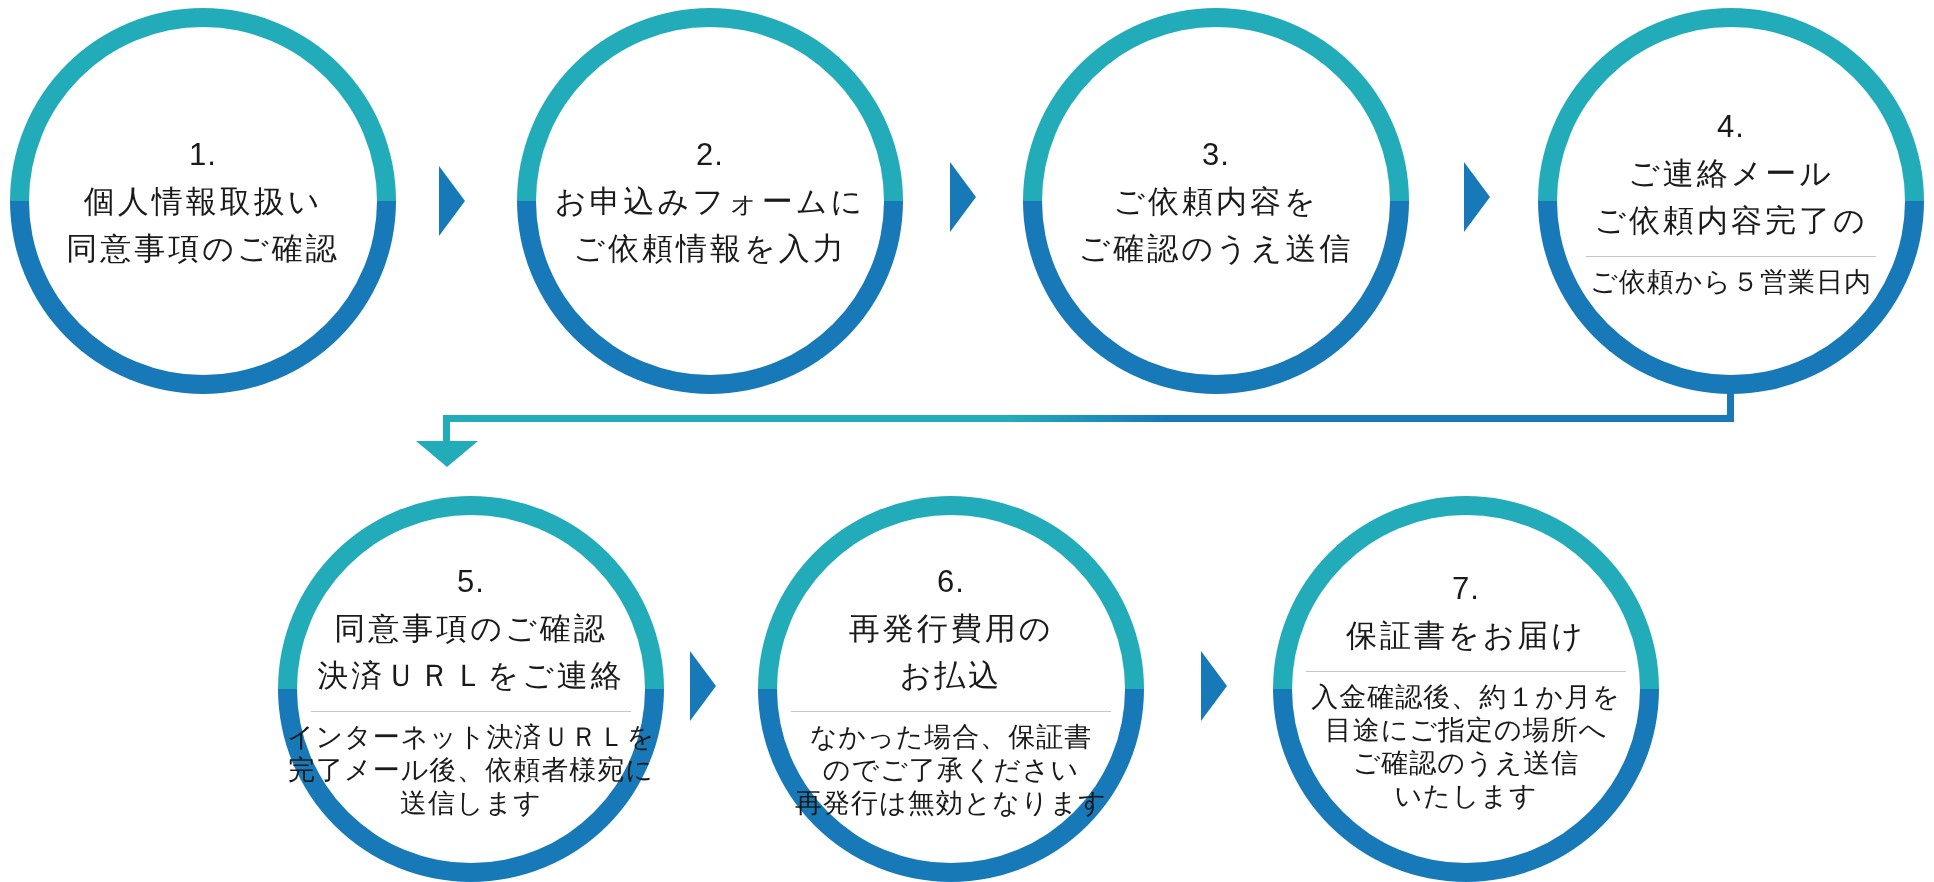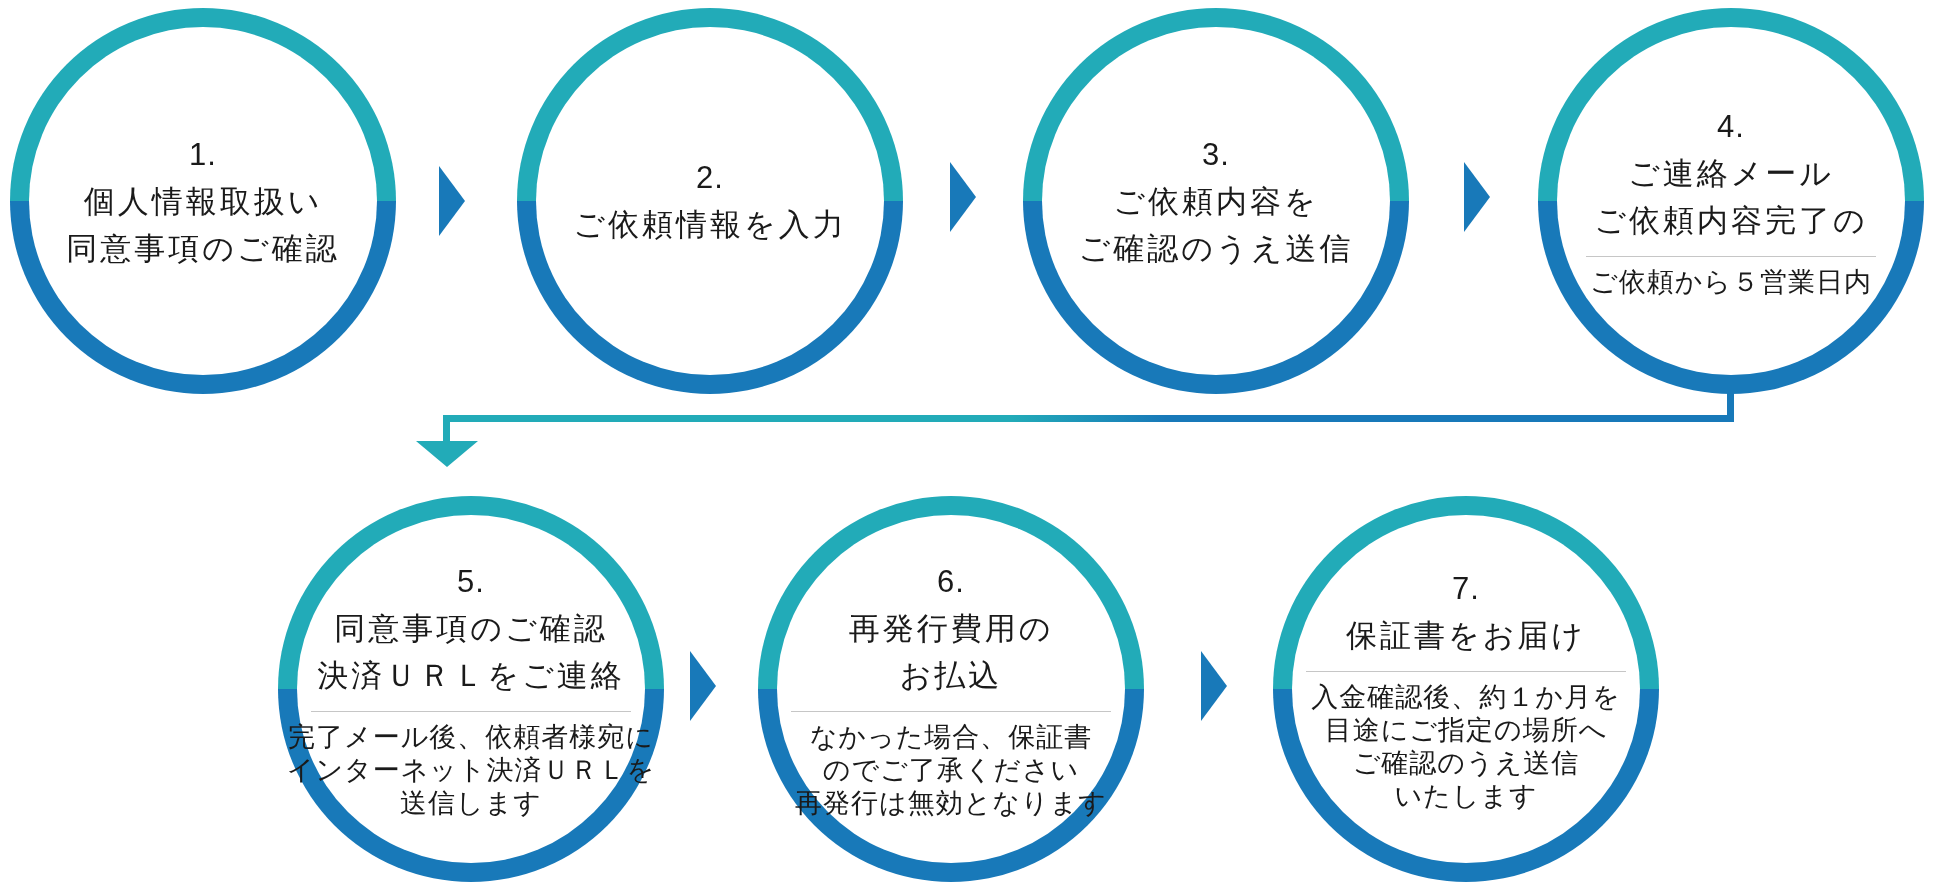--- a/index.html
+++ b/index.html
@@ -64,20 +64,21 @@
       <div class="title">個人情報取扱い</div>
       <div class="title">同意事項のご確認</div>
     </div>
   </div>
 
   <div class="arrow-right" style="left:439px;top:166px;"></div>
 
   <div class="circle" style="left:517px;top:8px;">
     <div class="content">
       <div class="num">2.</div>
+      <div class="title">お申込みフォームに</div>
       <div class="title">ご依頼情報を入力</div>
     </div>
   </div>
 
   <div class="arrow-right" style="left:950px;top:162px;"></div>
 
   <div class="circle" style="left:1023px;top:8px;">
     <div class="content">
       <div class="num">3.</div>
       <div class="title">ご依頼内容を</div>
@@ -101,22 +102,22 @@
   <div class="conn conn-h"></div>
   <div class="conn conn-stub-left"></div>
   <div class="arrow-down"></div>
 
   <div class="circle" style="left:278px;top:496px;">
     <div class="content">
       <div class="num">5.</div>
       <div class="title">同意事項のご確認</div>
       <div class="title">決済ＵＲＬをご連絡</div>
       <div class="divider w320"></div>
+      <div class="note">インターネット決済ＵＲＬを</div>
       <div class="note">完了メール後、依頼者様宛に</div>
-      <div class="note">インターネット決済ＵＲＬを</div>
       <div class="note">送信します</div>
     </div>
   </div>
 
   <div class="arrow-right" style="left:690px;top:651px;"></div>
 
   <div class="circle" style="left:758px;top:496px;">
     <div class="content">
       <div class="num">6.</div>
       <div class="title">再発行費用の</div>

